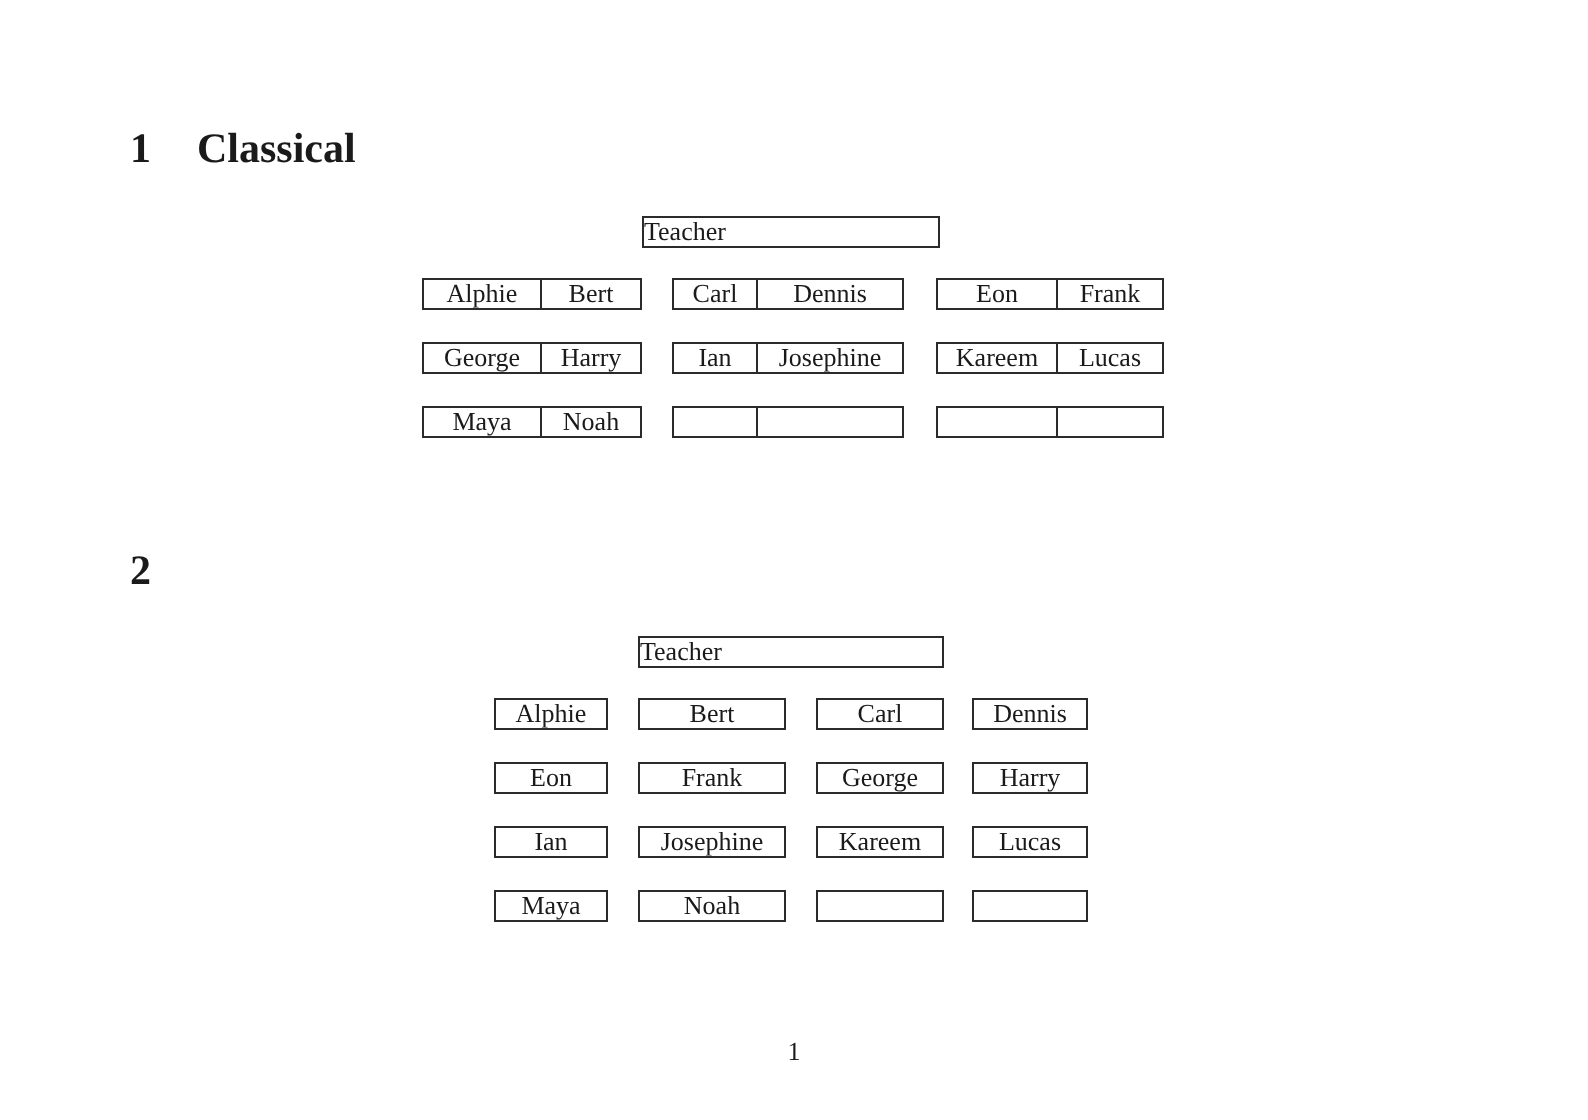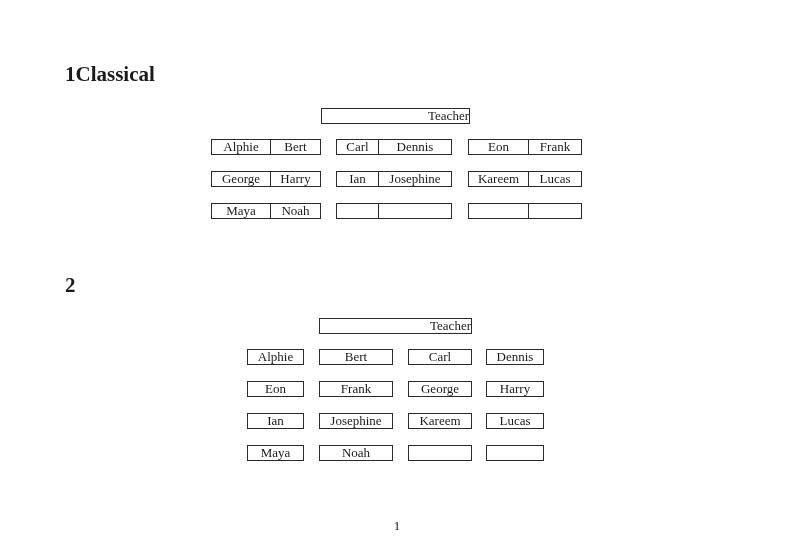--- a/index.html
+++ b/index.html
@@ -3,26 +3,26 @@
 <meta charset="utf-8">
 <style>
   html,body{margin:0;padding:0;background:#ffffff;}
   .page{
     position:relative;width:794px;height:560px;background:#ffffff;
     font-family:"Liberation Serif", serif;color:#1a1a1a;overflow:hidden;
   }
   .heading{position:absolute;left:65px;display:flex;align-items:baseline;
     font-weight:bold;font-size:21px;line-height:24px;}
   .heading .sec-num{display:inline-block;}
-  .heading .sec-title{display:inline-block;}
+  .heading .sec-title{display:inline-block;margin-left:23px;}
   #heading-1{top:62px;}
   #heading-2{top:273px;}
 
   .teacher-box{position:absolute;height:16px;box-sizing:border-box;
-    border:1px solid #2b2b2b;display:flex;align-items:center;justify-content:flex-end;
+    border:1px solid #2b2b2b;display:flex;align-items:center;justify-content:flex-start;
     font-size:13px;line-height:14px;}
   #teacher-1{left:321px;top:108px;width:149px;}
   #teacher-2{left:319px;top:318px;width:153px;}
 
   .grid1{position:absolute;left:211px;top:139px;}
   .g1row{display:flex;height:16px;margin-bottom:16px;}
   .desk{display:flex;height:16px;box-sizing:border-box;border:1px solid #2b2b2b;}
   .seat{display:flex;align-items:center;justify-content:center;
     height:14px;box-sizing:border-box;font-size:13px;line-height:14px;white-space:nowrap;}
   .desk .seat:first-child{border-right:1px solid #2b2b2b;}

